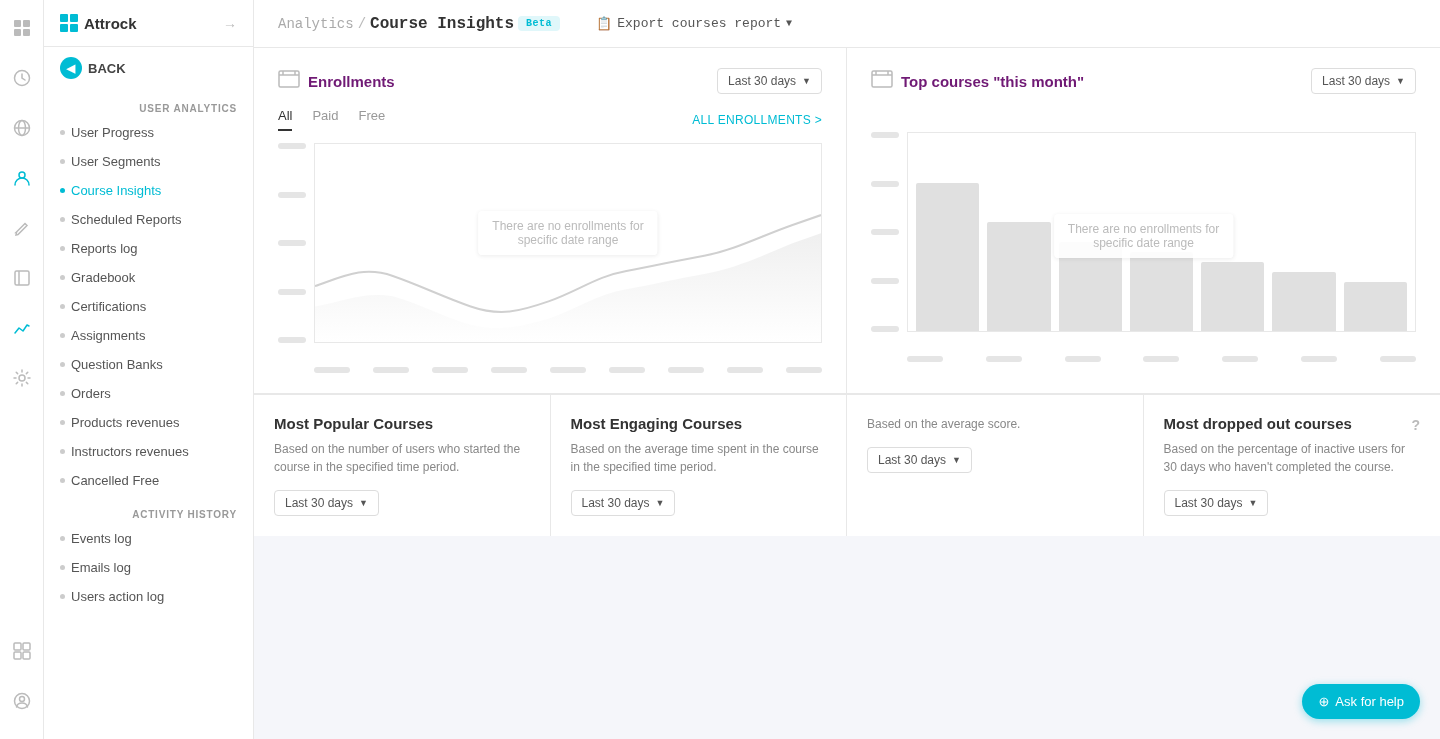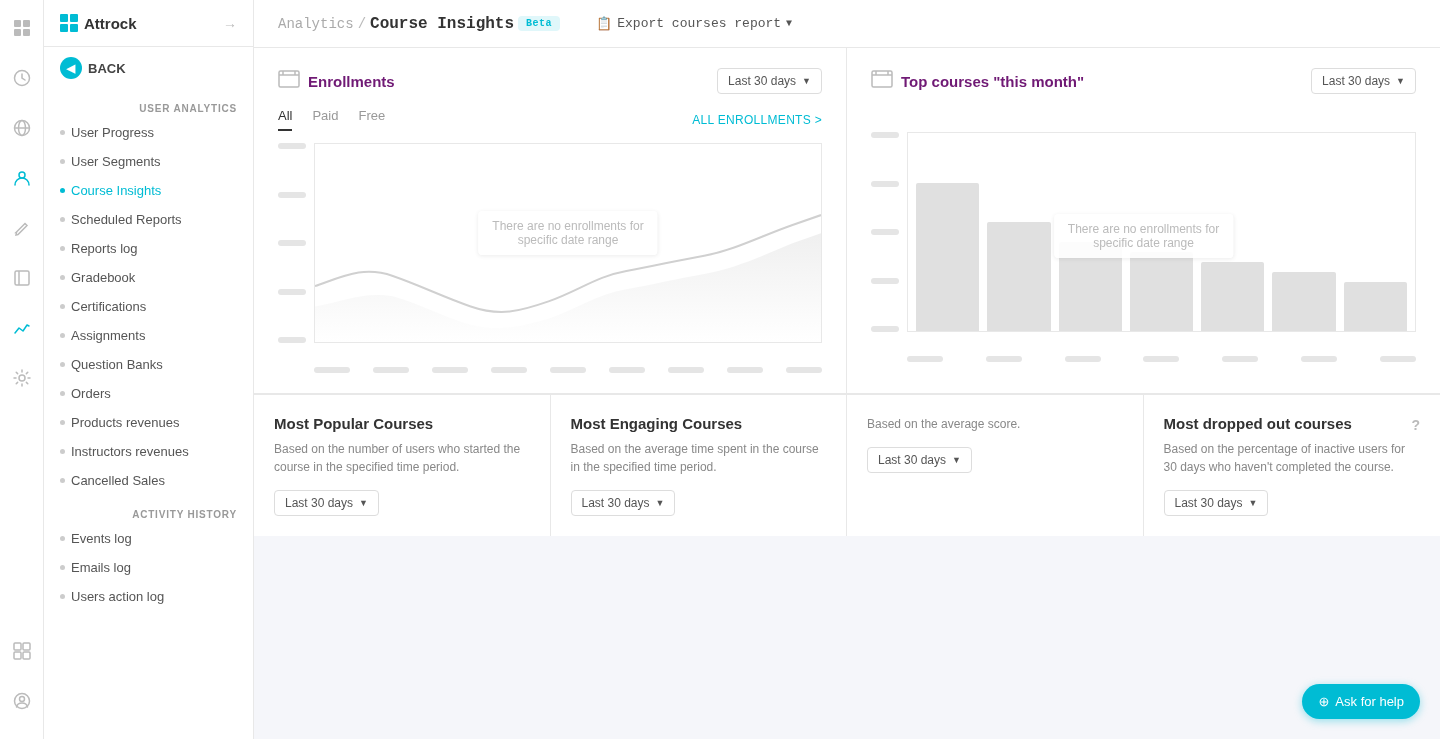--- a/index.html
+++ b/index.html
@@ -518,21 +518,21 @@
   <div class="nav-item">
       <span class="dot"></span>
       <span>Products revenues</span>
     </div>
   <div class="nav-item">
       <span class="dot"></span>
       <span>Instructors revenues</span>
     </div>
   <div class="nav-item">
       <span class="dot"></span>
-      <span>Cancelled Sales</span>
+      <span>Cancelled Free</span>
     </div>
 
   <div class="nav-section-label">ACTIVITY HISTORY</div>
   <div class="nav-item">
       <span class="dot"></span>
       <span>Events log</span>
     </div>
   <div class="nav-item">
       <span class="dot"></span>
       <span>Emails log</span>

